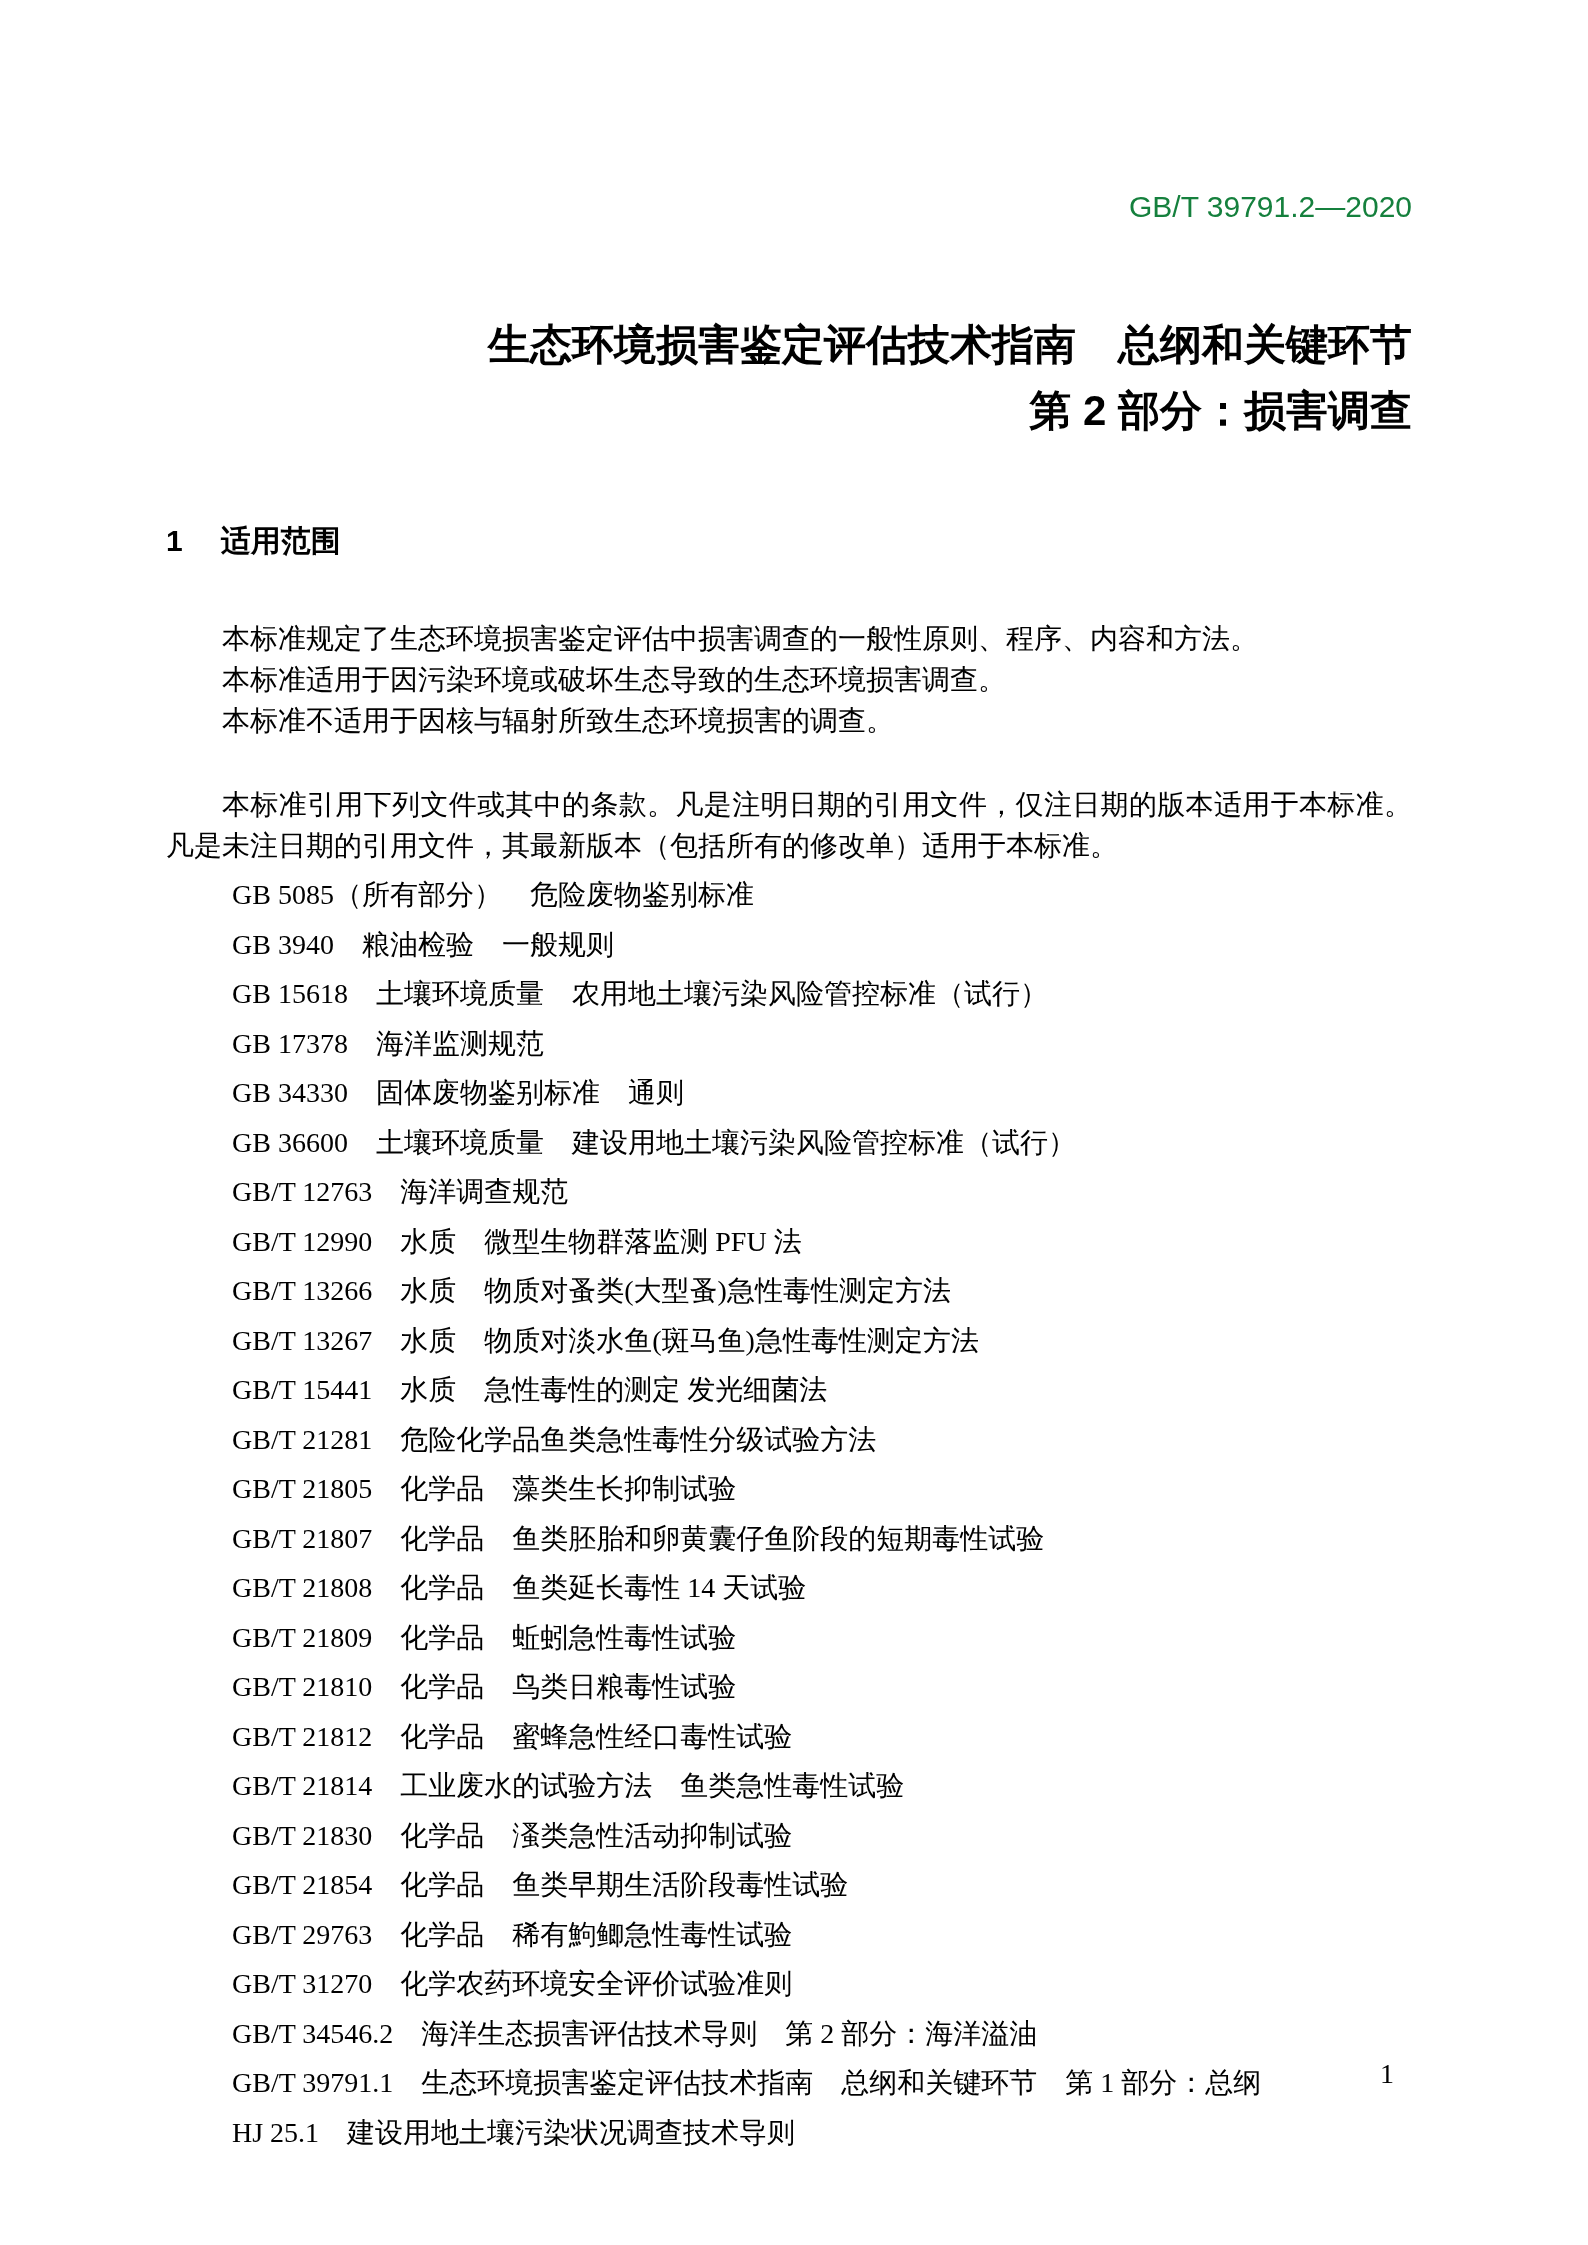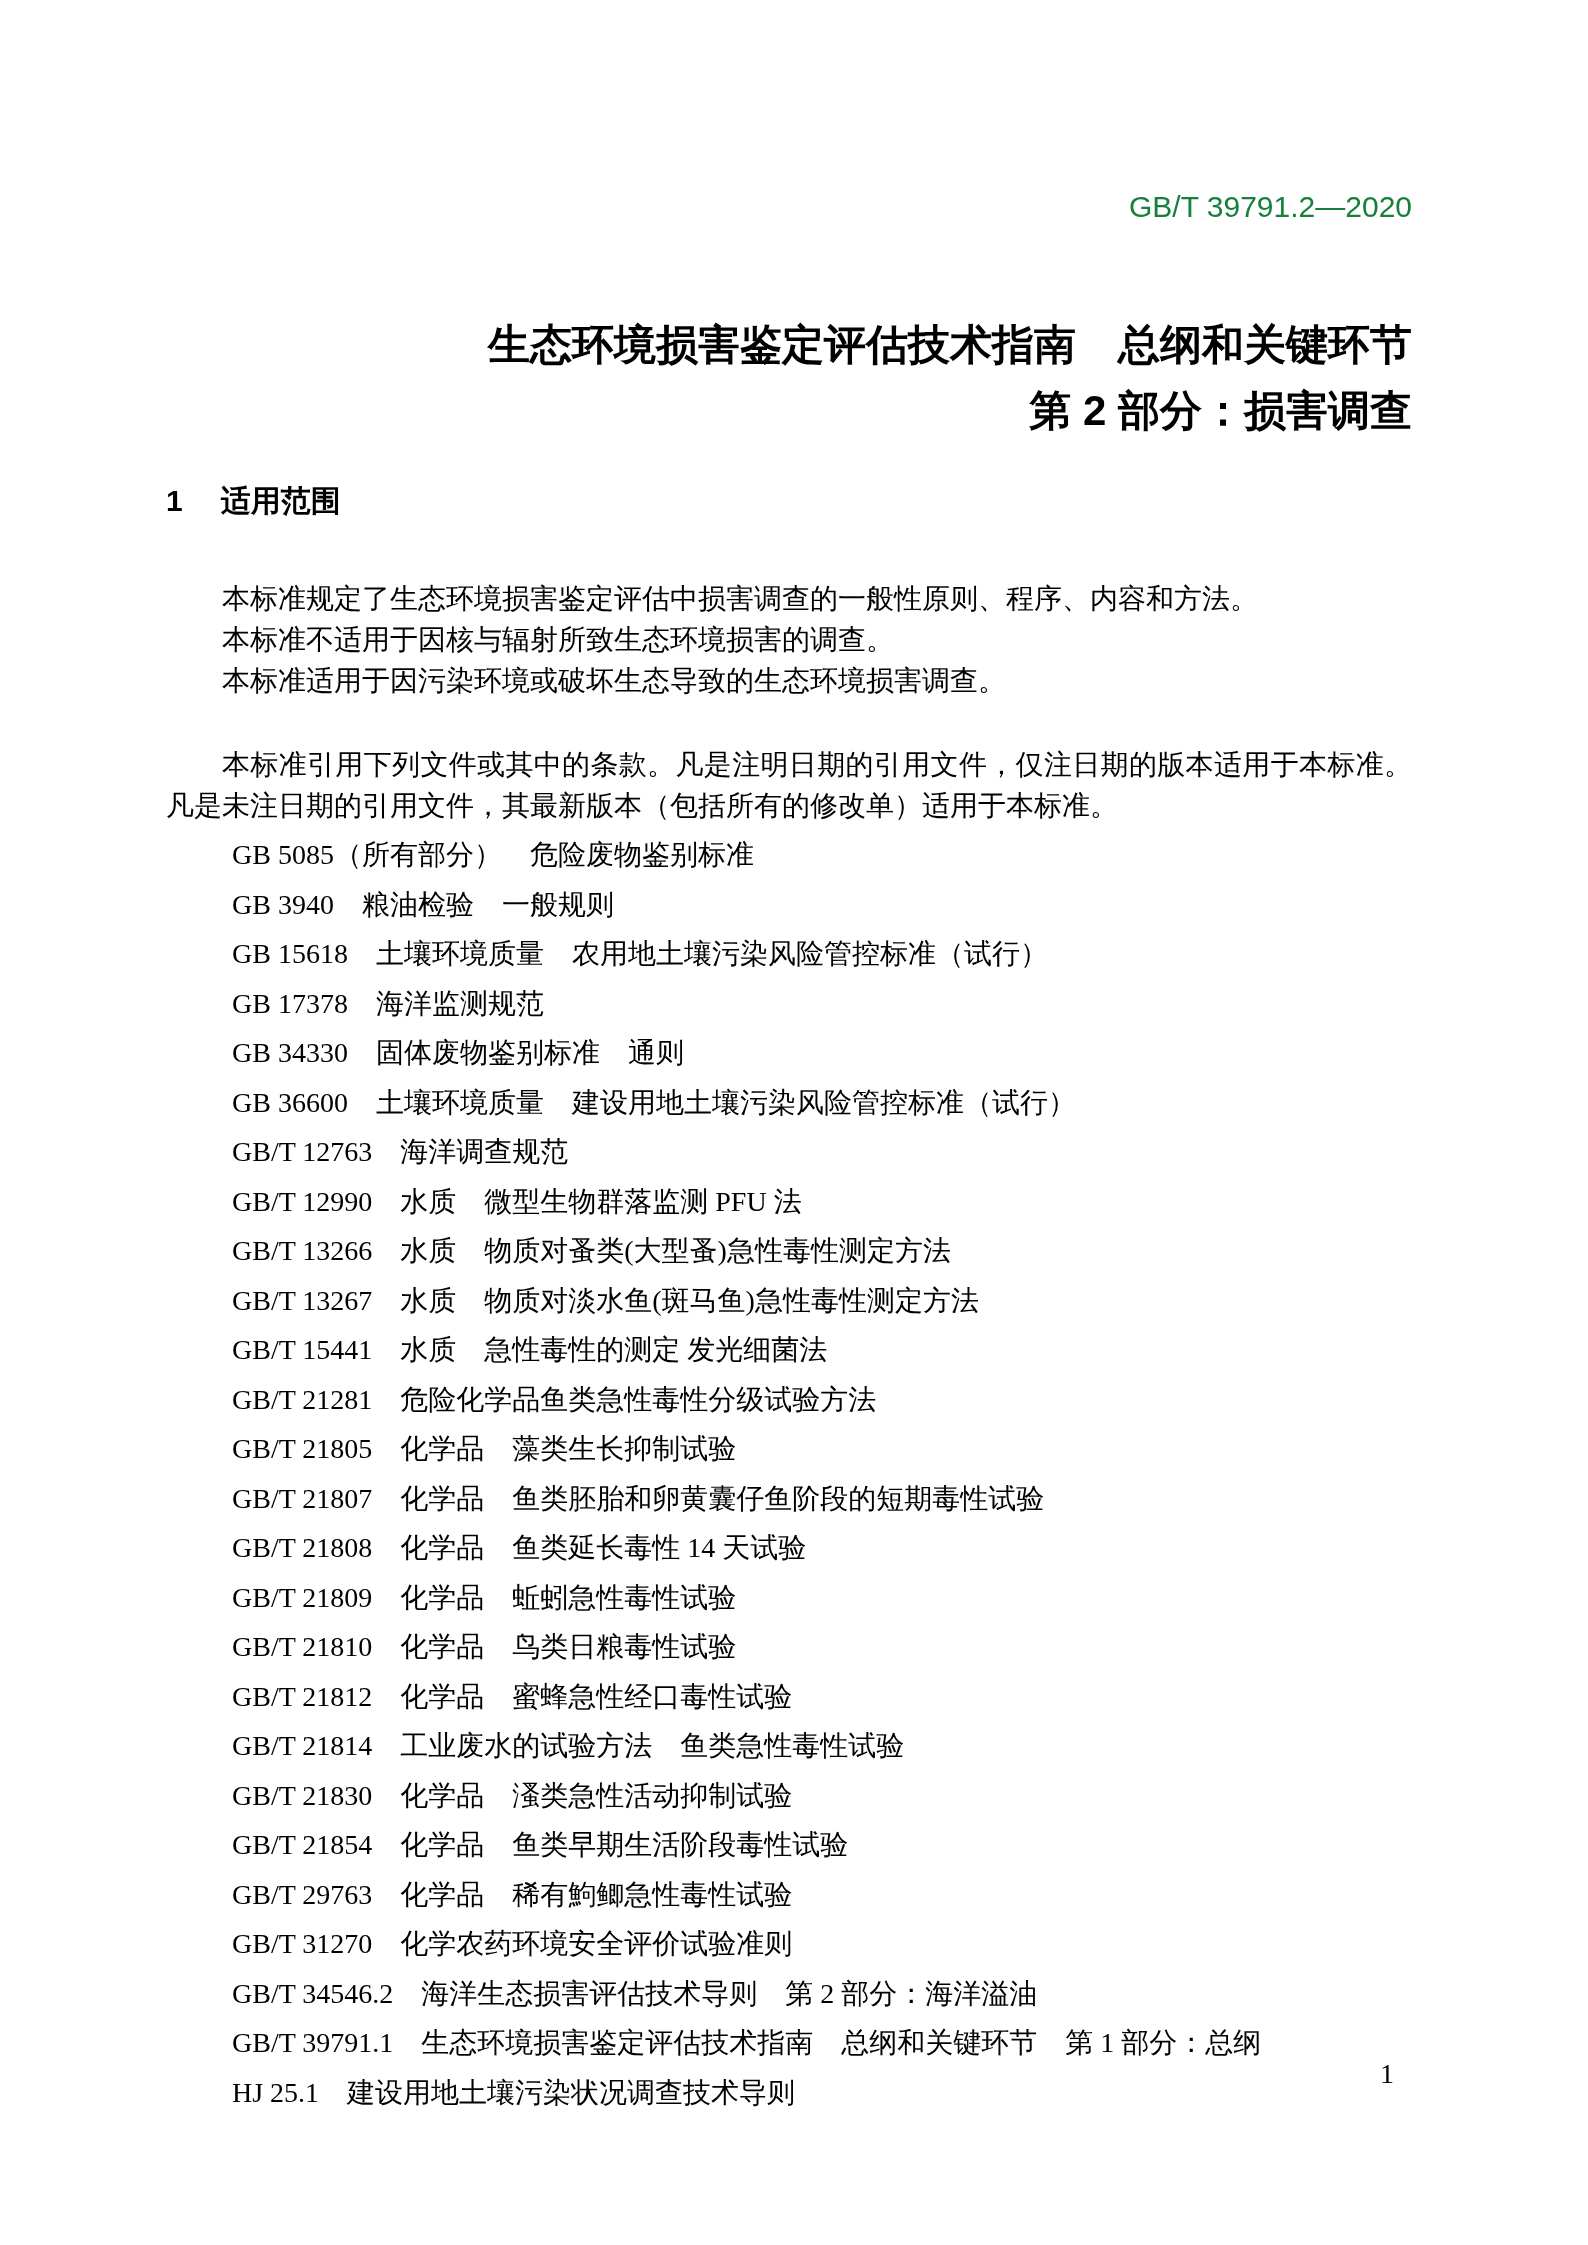--- a/index.html
+++ b/index.html
@@ -48,21 +48,21 @@
     font-family: "Liberation Sans", "DejaVu Sans", sans-serif;
     font-weight: 700;
     font-size: 30px;
     line-height: 42px;
     color: #000000;
   }
   .sec-heading .sec-num {
     display: inline-block;
     margin-right: 38px;
   }
-  #section-1 .sec-heading { margin-top: 36px; }
+  #section-1 .sec-heading { margin-top: 76px; }
   #section-2 .sec-heading { margin-top: 40px; }
   .paras { margin: 0; }
   #section-1 .paras { margin-top: 56px; }
   #section-2 .paras { margin-top: 43px; }
   .body-para {
     margin: 0;
     font-size: 28px;
     line-height: 41px;
     text-indent: 56px;
     text-align: justify;
@@ -101,22 +101,22 @@
       <span class="title-line">生态环境损害鉴定评估技术指南　总纲和关键环节</span>
       <span class="title-line">第 2 部分：损害调查</span>
     </h1>
 
     <section id="section-1">
       <h2 class="sec-heading">
         <span class="sec-num">1</span><span>适用范围</span>
       </h2>
       <div class="paras">
           <p class="body-para">本标准规定了生态环境损害鉴定评估中损害调查的一般性原则、程序、内容和方法。</p>
+          <p class="body-para">本标准适用于因污染环境或破坏生态导致的生态环境损害调查。</p>
           <p class="body-para">本标准不适用于因核与辐射所致生态环境损害的调查。</p>
-          <p class="body-para">本标准适用于因污染环境或破坏生态导致的生态环境损害调查。</p>
         </div>
     </section>
 
     <section id="section-2">
       <div class="paras">
           <p class="body-para">本标准引用下列文件或其中的条款。凡是注明日期的引用文件，仅注日期的版本适用于本标准。凡是未注日期的引用文件，其最新版本（包括所有的修改单）适用于本标准。</p>
         </div>
       <div class="ref-list">
           <p class="ref-item">GB 5085（所有部分）　危险废物鉴别标准</p>
           <p class="ref-item">GB 3940　粮油检验　一般规则</p>

